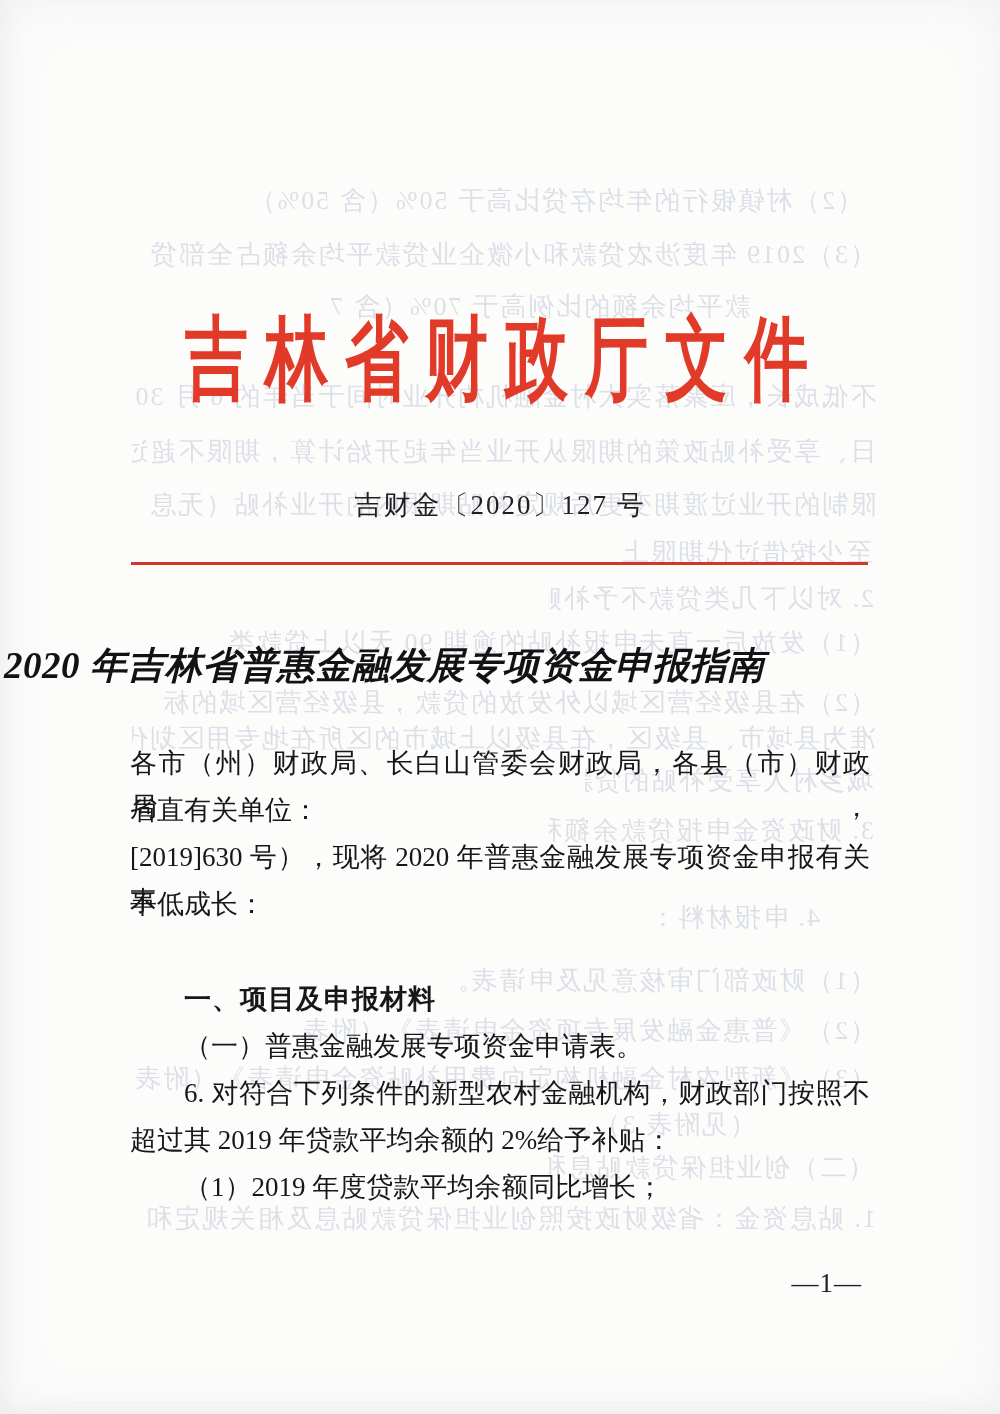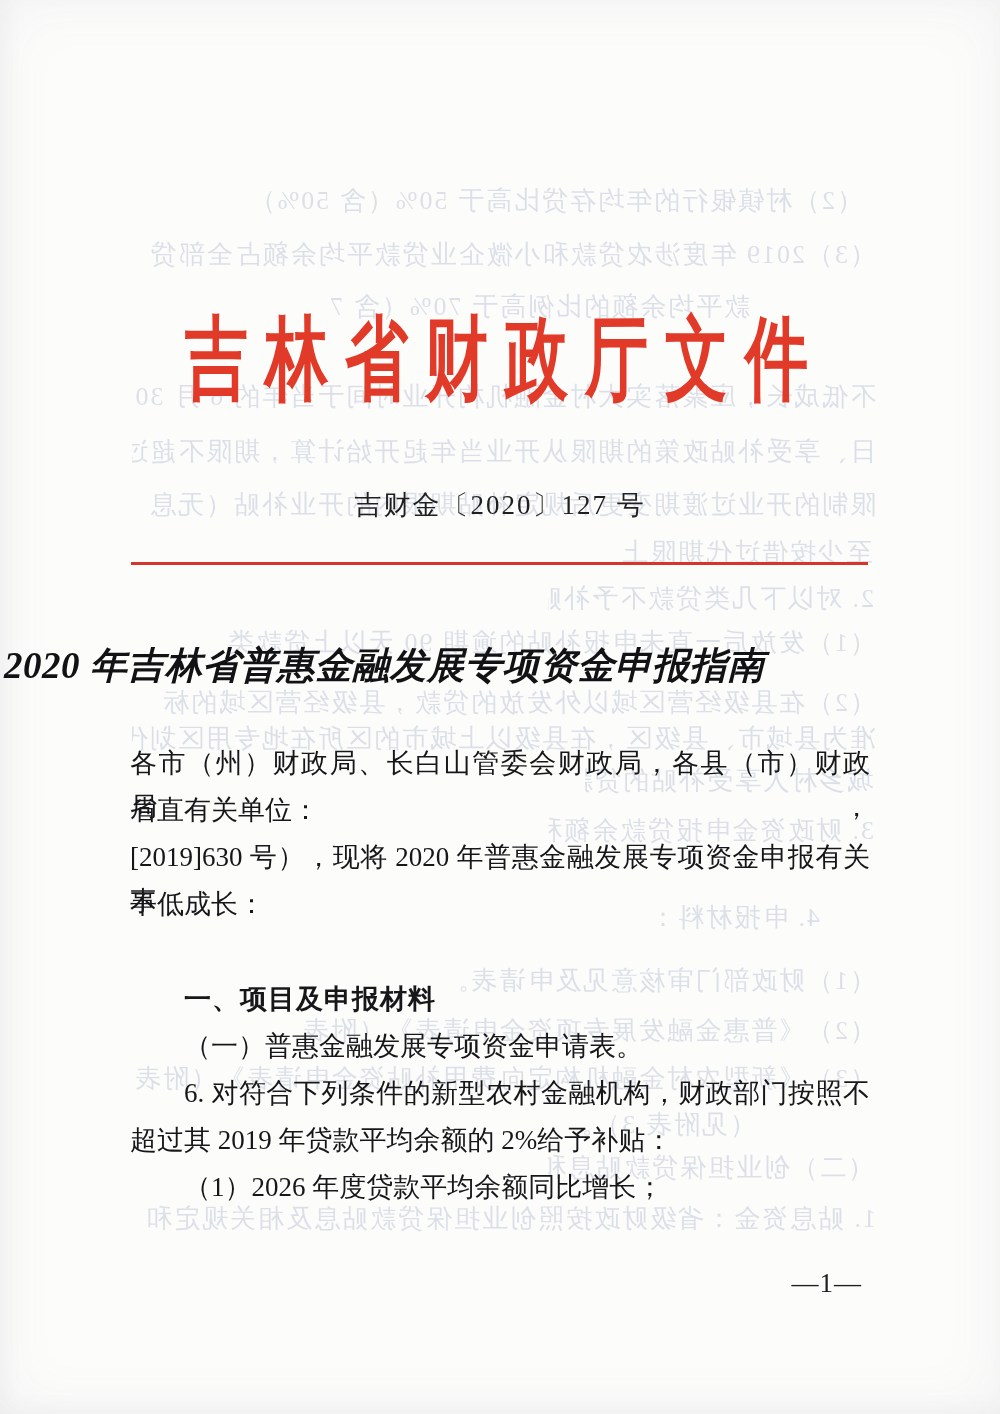--- a/index.html
+++ b/index.html
@@ -157,18 +157,18 @@
 
   <div class="body-lines" id="body-lines" style="color: rgb(23, 23, 26);">
       <div class="body-line fill">各市（州）财政局、长白山管委会财政局，各县（市）财政局，</div>
       <div class="body-line">省直有关单位：</div>
       <div class="body-line fill">[2019]630 号），现将 2020 年普惠金融发展专项资金申报有关事</div>
       <div class="body-line">不低成长：</div>
       <div class="body-line indent bold">一、项目及申报材料</div>
       <div class="body-line indent">（一）普惠金融发展专项资金申请表。</div>
       <div class="body-line indent fill">6. 对符合下列条件的新型农村金融机构，财政部门按照不</div>
       <div class="body-line">超过其 2019 年贷款平均余额的 2%给予补贴：</div>
-      <div class="body-line indent">（1）2026 年度贷款平均余额同比增长；</div>
+      <div class="body-line indent">（1）2019 年度贷款平均余额同比增长；</div>
     </div>
 
   <div class="page-number">—1—</div>
 
 </div>
 
 </body></html>

